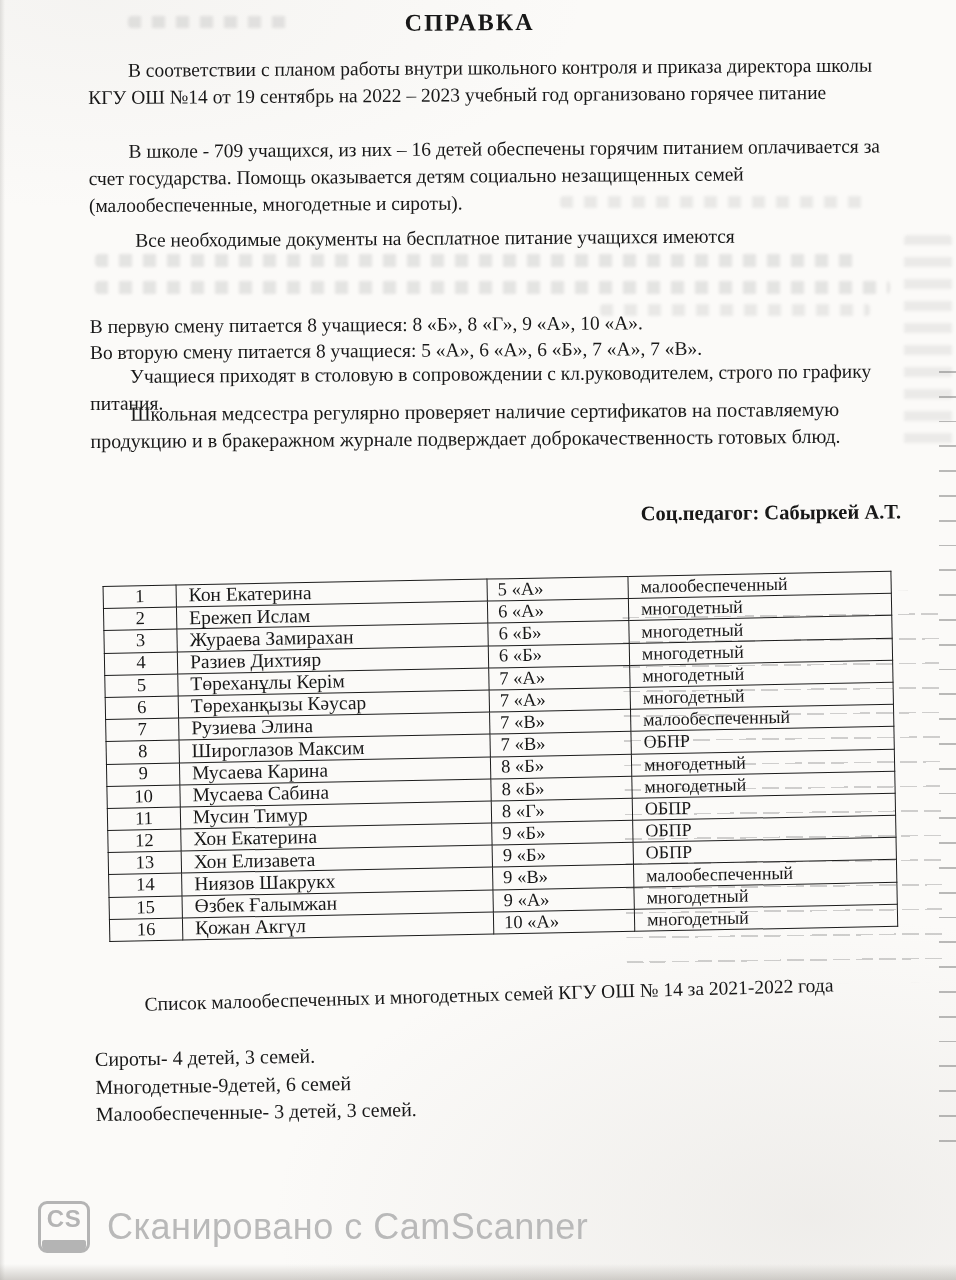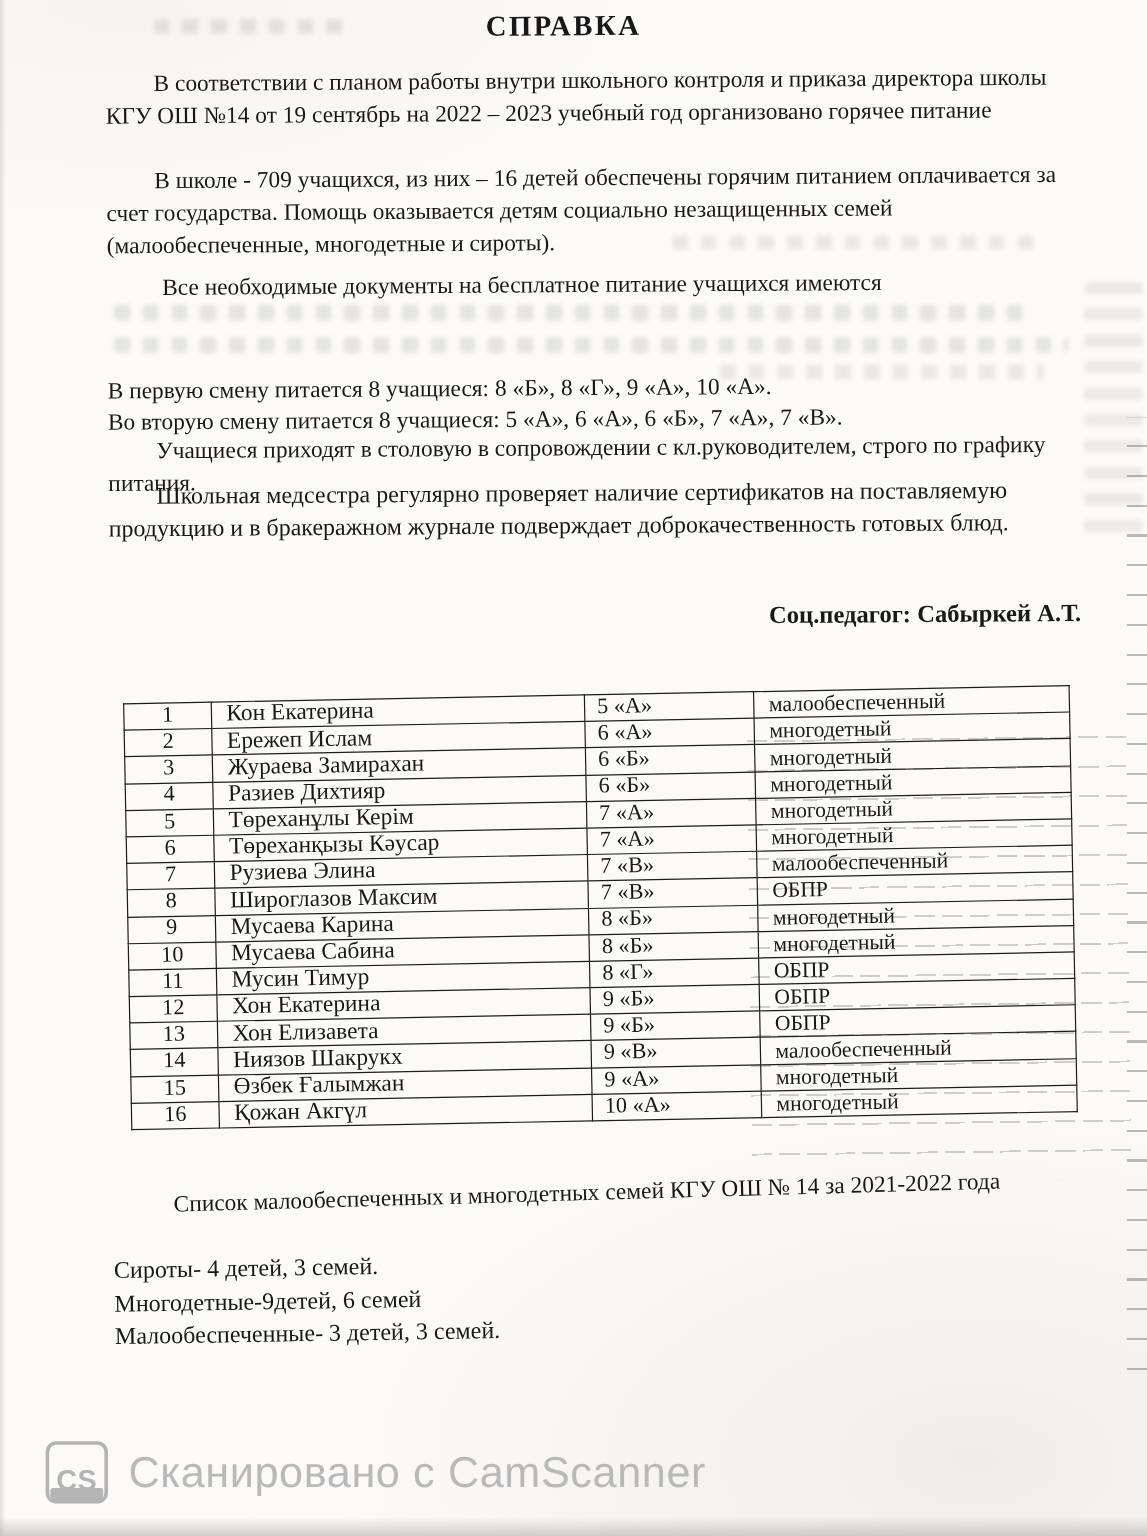--- a/index.html
+++ b/index.html
@@ -95,21 +95,21 @@
     position:absolute; left:38px; top:1201px;
     display:flex; align-items:center; gap:17px;
     font-family:"Liberation Sans", sans-serif;
   }
   .cs-icon {
     position:relative; width:46px; height:46px; flex:0 0 auto;
     border:3.5px solid #b4b4b4; border-radius:9px; background:transparent;
   }
   .cs-icon .cs-letters {
     position:absolute; top:1px; left:0; right:0; text-align:center;
-    font-weight:bold; font-size:24px; color:#b4b4b4; letter-spacing:0.5px;margin-top:16px;
+    font-weight:bold; font-size:24px; color:#b4b4b4; letter-spacing:0.5px;
   }
   .cs-icon .cs-tab {
     position:absolute; left:1px; right:1px; bottom:-1px; height:11px;
     background:#b4b4b4; border-radius:2px 2px 5px 5px;
   }
   .watermark-label { font-size:36px; color:#b9b9b9; letter-spacing:0.5px; }
 </style>
 </head>
 <body>
 

